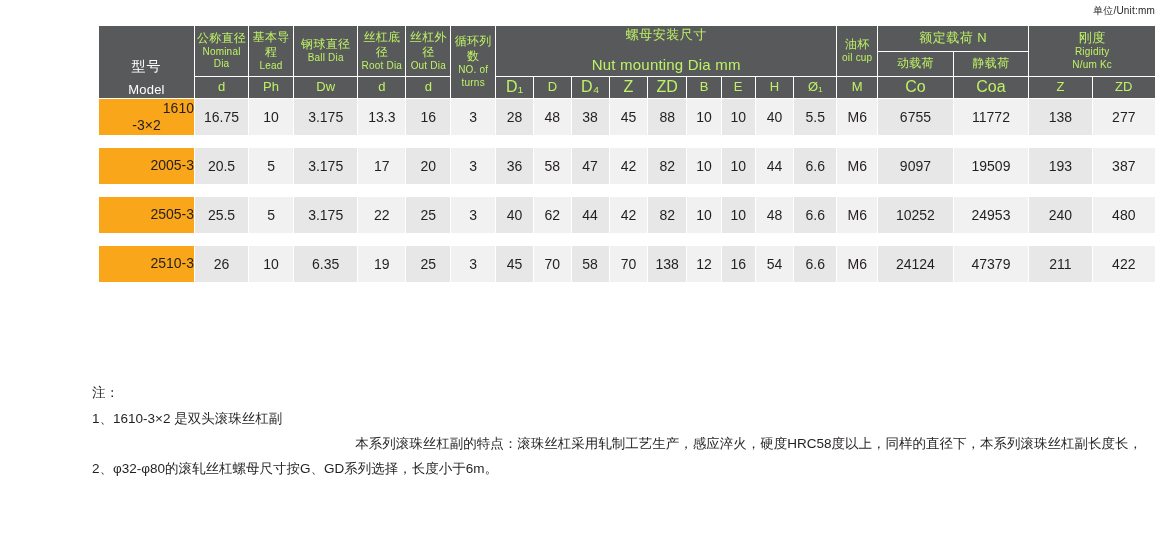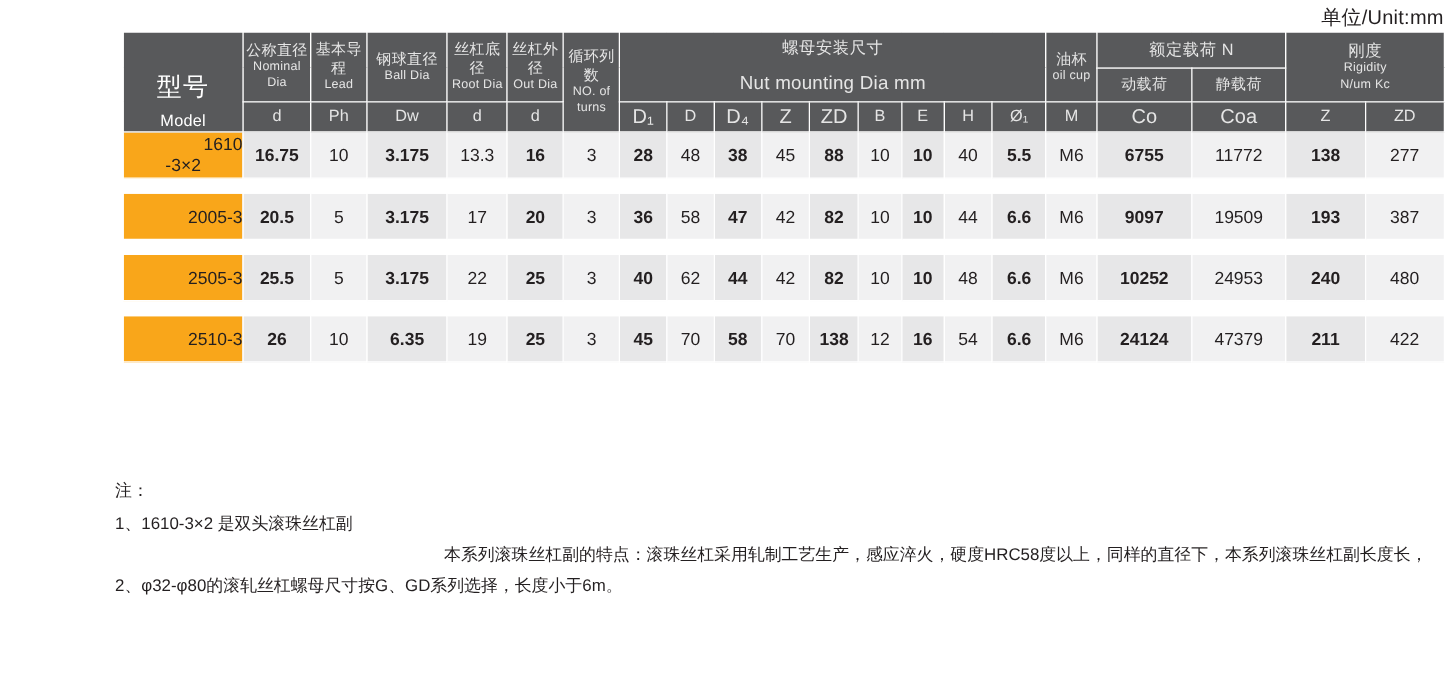--- a/index.html
+++ b/index.html
@@ -12,21 +12,21 @@
     height: 558px;
     font-family: "Liberation Sans", "DejaVu Sans", sans-serif;
     color: #231f20;
     position: relative;
     overflow: hidden;
   }
   .unit-line {
     position: absolute;
     top: 4px;
     right: 8px;
-    font-size: 16px;
+    font-size: 10px;
     color: #231f20;
     letter-spacing: 0.2px;
   }
   .table-wrap {
     position: absolute;
     top: 25px;
     left: 98px;
     width: 1058px;
   }
   table.spec {
@@ -36,21 +36,21 @@
   }
   table.spec td, table.spec th {
     border: 1px solid #ffffff;
     padding: 0;
     text-align: center;
     vertical-align: middle;
   }
   
   .hd {
     background: #58595b;
-    color: #e5e5e5;
+    color: #bef264;
     font-weight: normal;
     line-height: 1.25;
   }
   .hd .cn {
     display: block;
     font-size: 13px;
     letter-spacing: 0.5px;
   }
   .hd .cn-sm {
     display: block;
@@ -74,35 +74,35 @@
   }
   .hd .sym-sm {
     display: block;
     font-size: 16px;
   }
   .model-head {
     background: #58595b;
     color: #ffffff;
   }
   .model-head .cn {
-    font-size: 20px;
+    font-size: 14px;
     letter-spacing: 1px;
     margin-top: 32px;
   }
   .model-head .en {
     font-size: 13px;
     margin-top: 6px;
   }
   
   tr.data-row td {
     height: 36px;
     font-size: 14px;
     color: #231f20;
   }
-  td.cell-odd { background: #e7e7e8; font-weight: bold; }
+  td.cell-odd { background: #e7e7e8; }
   td.cell-even { background: #f1f1f2; }
   td.model-cell {
     background: #f9a61a;
     color: #231f20;
     font-size: 13px;
     line-height: 1.2;
     font-weight: normal;
   }
   td.model-cell .m1 { display:block;text-align:right; }
   td.model-cell .m2 { display:block; }

